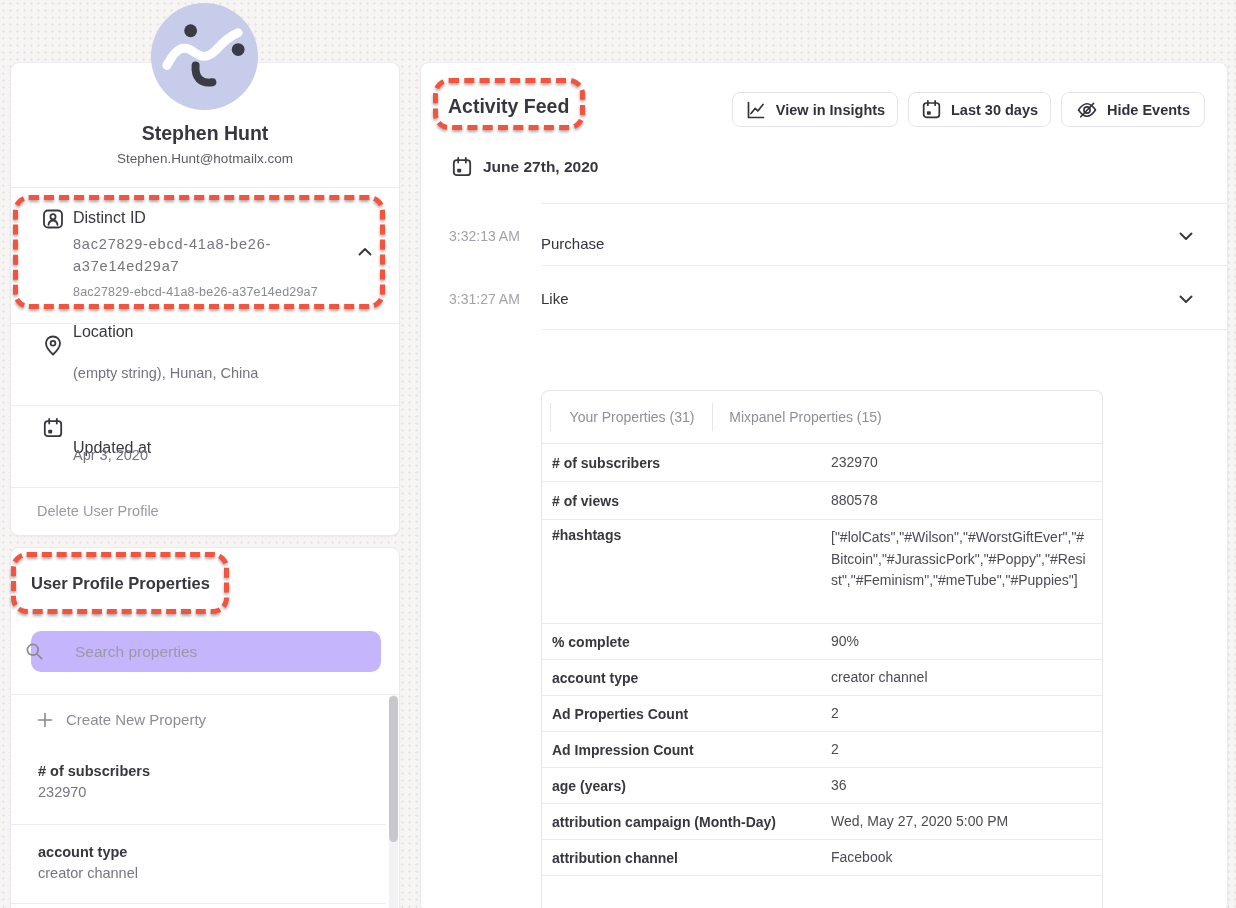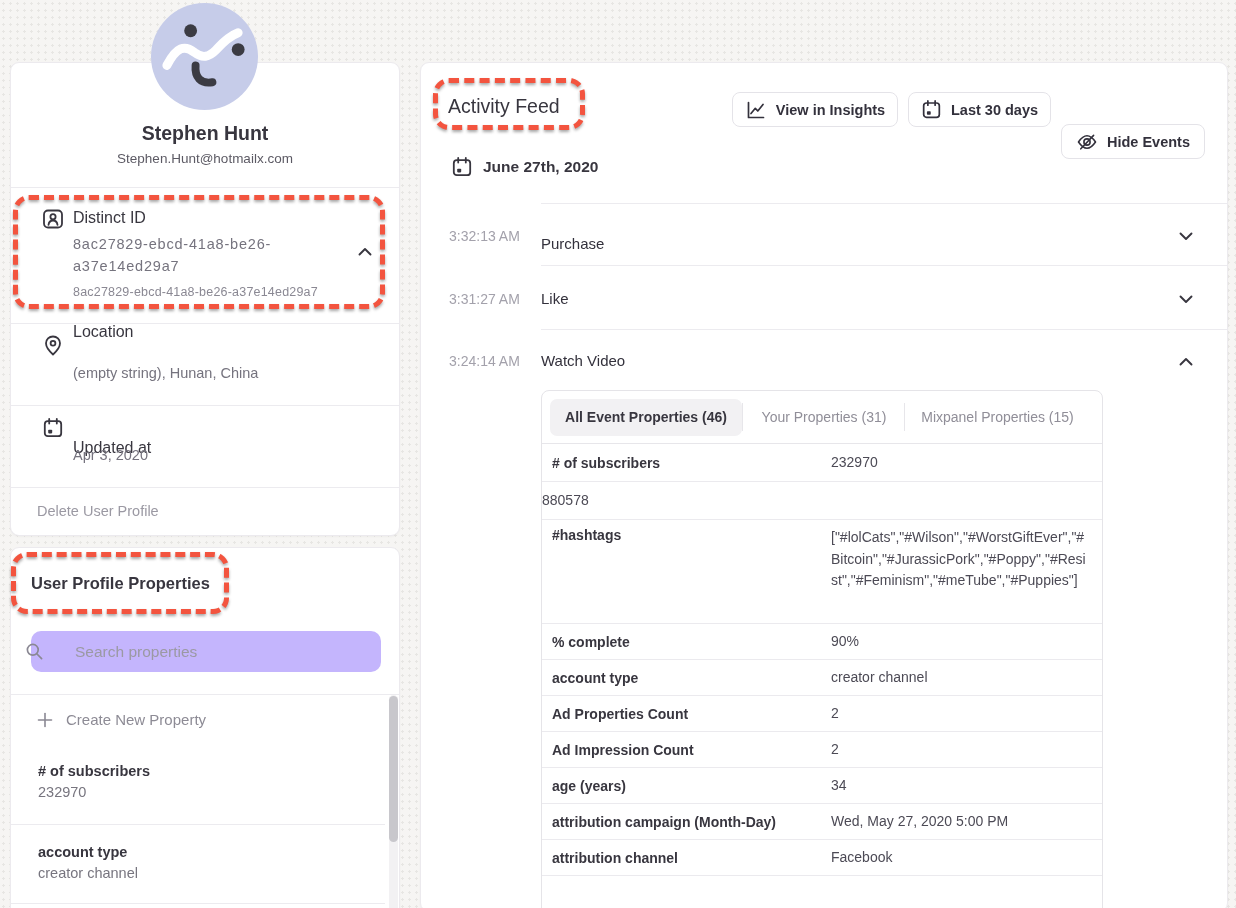--- a/index.html
+++ b/index.html
@@ -202,21 +202,21 @@
     <div class="prop-value" style="margin-top:5px;">creator channel</div>
   </div>
   <div class="hr" style="left:0;width:374px;top:355px;"></div>
 
   <div class="abs" style="left:378px;top:147px;width:9px;bottom:0;background:#f2f1f3;border-radius:5px;"></div>
   <div class="abs" style="left:378px;top:148px;width:9px;height:146px;background:#c8c7cc;border-radius:5px;cursor:pointer;"></div>
 </div>
 
 <div class="card" style="left:420px;top:62px;width:808px;height:850px;overflow:hidden;">
 
-  <div class="abs" style="left:27px;top:32px;font-size:19.5px;font-weight:400;color:var(--ink);">Activity Feed</div>
+  <div class="abs" style="left:27px;top:32px;font-size:19.5px;font-weight:700;color:var(--ink);">Activity Feed</div>
 
   <div class="btn" style="left:311px;width:166px;">
     <span class="icon">
       <svg width="22" height="22" viewBox="0 0 22 22" fill="none" stroke="#33313c" stroke-width="1.7" stroke-linecap="round" stroke-linejoin="round">
         <path d="M3.5 3.5 V18.5 H18.5"></path>
         <path d="M6 14.5 L10.3 9.3 L12.8 12 L18 5.5"></path>
       </svg>
     </span>
     <span>View in Insights</span>
   </div>
@@ -226,21 +226,21 @@
       <svg width="21" height="21" viewBox="0 0 22 22" fill="none" stroke="#33313c" stroke-width="1.8" stroke-linecap="round" stroke-linejoin="round">
         <rect x="2.8" y="4.2" width="16.4" height="15" rx="3"></rect>
         <line x1="7.2" y1="2" x2="7.2" y2="6.5"></line>
         <line x1="14.8" y1="2" x2="14.8" y2="6.5"></line>
         <rect x="6.2" y="12.8" width="4" height="3.6" rx="0.8" fill="#33313c" stroke="none"></rect>
       </svg>
     </span>
     <span>Last 30 days</span>
   </div>
 
-  <div class="btn" style="left:640px;width:144px;margin-top:32px;">
+  <div class="btn" style="left:640px;width:144px;">
     <span class="icon">
       <svg width="22" height="22" viewBox="0 0 22 22" fill="none" stroke="#33313c" stroke-width="1.6" stroke-linecap="round" stroke-linejoin="round">
         <path d="M2.5 11 C5.5 6.6 8.2 4.8 11 4.8 C13.8 4.8 16.5 6.6 19.5 11 C16.5 15.4 13.8 17.2 11 17.2 C8.2 17.2 5.5 15.4 2.5 11 Z"></path>
         <circle cx="11" cy="11" r="3.1"></circle>
         <line x1="4.8" y1="17.8" x2="17.6" y2="4.4"></line>
       </svg>
     </span>
     <span>Hide Events</span>
   </div>
 
@@ -271,44 +271,35 @@
     <span class="event-time" style="top:26px;">3:31:27 AM</span>
     <span class="event-name" style="top:25px;">Like</span>
     <span class="event-chevron icon" style="top:30px;">
       <svg width="14" height="9" viewBox="0 0 14 9" fill="none" stroke="#38363f" stroke-width="1.9" stroke-linecap="round" stroke-linejoin="round">
           <path d="M1.5 1.5 L7 7 L12.5 1.5"></path>
         </svg>
     </span>
   </div>
   <div class="hr" style="left:120px;right:0;top:266px;"></div>
 
-  <div style="position:absolute;left:0;right:0;top:266px;height:62px;cursor:pointer;">
-    <span class="event-time" style="top:24px;">3:24:14 AM</span>
-    <span class="event-name" style="top:23px;">Watch Video</span>
-    <span class="event-chevron icon" style="top:28px;">
-      <svg width="14" height="9" viewBox="0 0 14 9" fill="none" stroke="#38363f" stroke-width="1.9" stroke-linecap="round" stroke-linejoin="round">
-          <path d="M1.5 7.5 L7 2 L12.5 7.5"></path>
-        </svg>
-    </span>
-  </div>
 
   <div class="ptable">
     <div class="tabstrip">
-      <div class="tab active">All Event Properties (46)</div>
       <div class="tab-sep"></div>
       <div class="tab t2">Your Properties (31)</div>
       <div class="tab-sep"></div>
       <div class="tab t3">Mixpanel Properties (15)</div>
     </div>
 
     <div class="trow h38">
       <div class="tlabel"># of subscribers</div>
       <div class="tvalue">232970</div>
     </div>
     <div class="trow h38">
+      <div class="tlabel"># of views</div>
       <div class="tvalue">880578</div>
     </div>
     <div class="trow tall">
       <div class="tlabel">#hashtags</div>
       <div class="tvalue">["#lolCats","#Wilson","#WorstGiftEver","#Bitcoin","#JurassicPork","#Poppy","#Resist","#Feminism","#meTube","#Puppies"]</div>
     </div>
     <div class="trow">
       <div class="tlabel">% complete</div>
       <div class="tvalue">90%</div>
     </div>
@@ -319,21 +310,21 @@
     <div class="trow">
       <div class="tlabel">Ad Properties Count</div>
       <div class="tvalue">2</div>
     </div>
     <div class="trow">
       <div class="tlabel">Ad Impression Count</div>
       <div class="tvalue">2</div>
     </div>
     <div class="trow">
       <div class="tlabel">age (years)</div>
-      <div class="tvalue">34</div>
+      <div class="tvalue">36</div>
     </div>
     <div class="trow">
       <div class="tlabel">attribution campaign (Month-Day)</div>
       <div class="tvalue">Wed, May 27, 2020 5:00 PM</div>
     </div>
     <div class="trow">
       <div class="tlabel">attribution channel</div>
       <div class="tvalue">Facebook</div>
     </div>
   </div>

